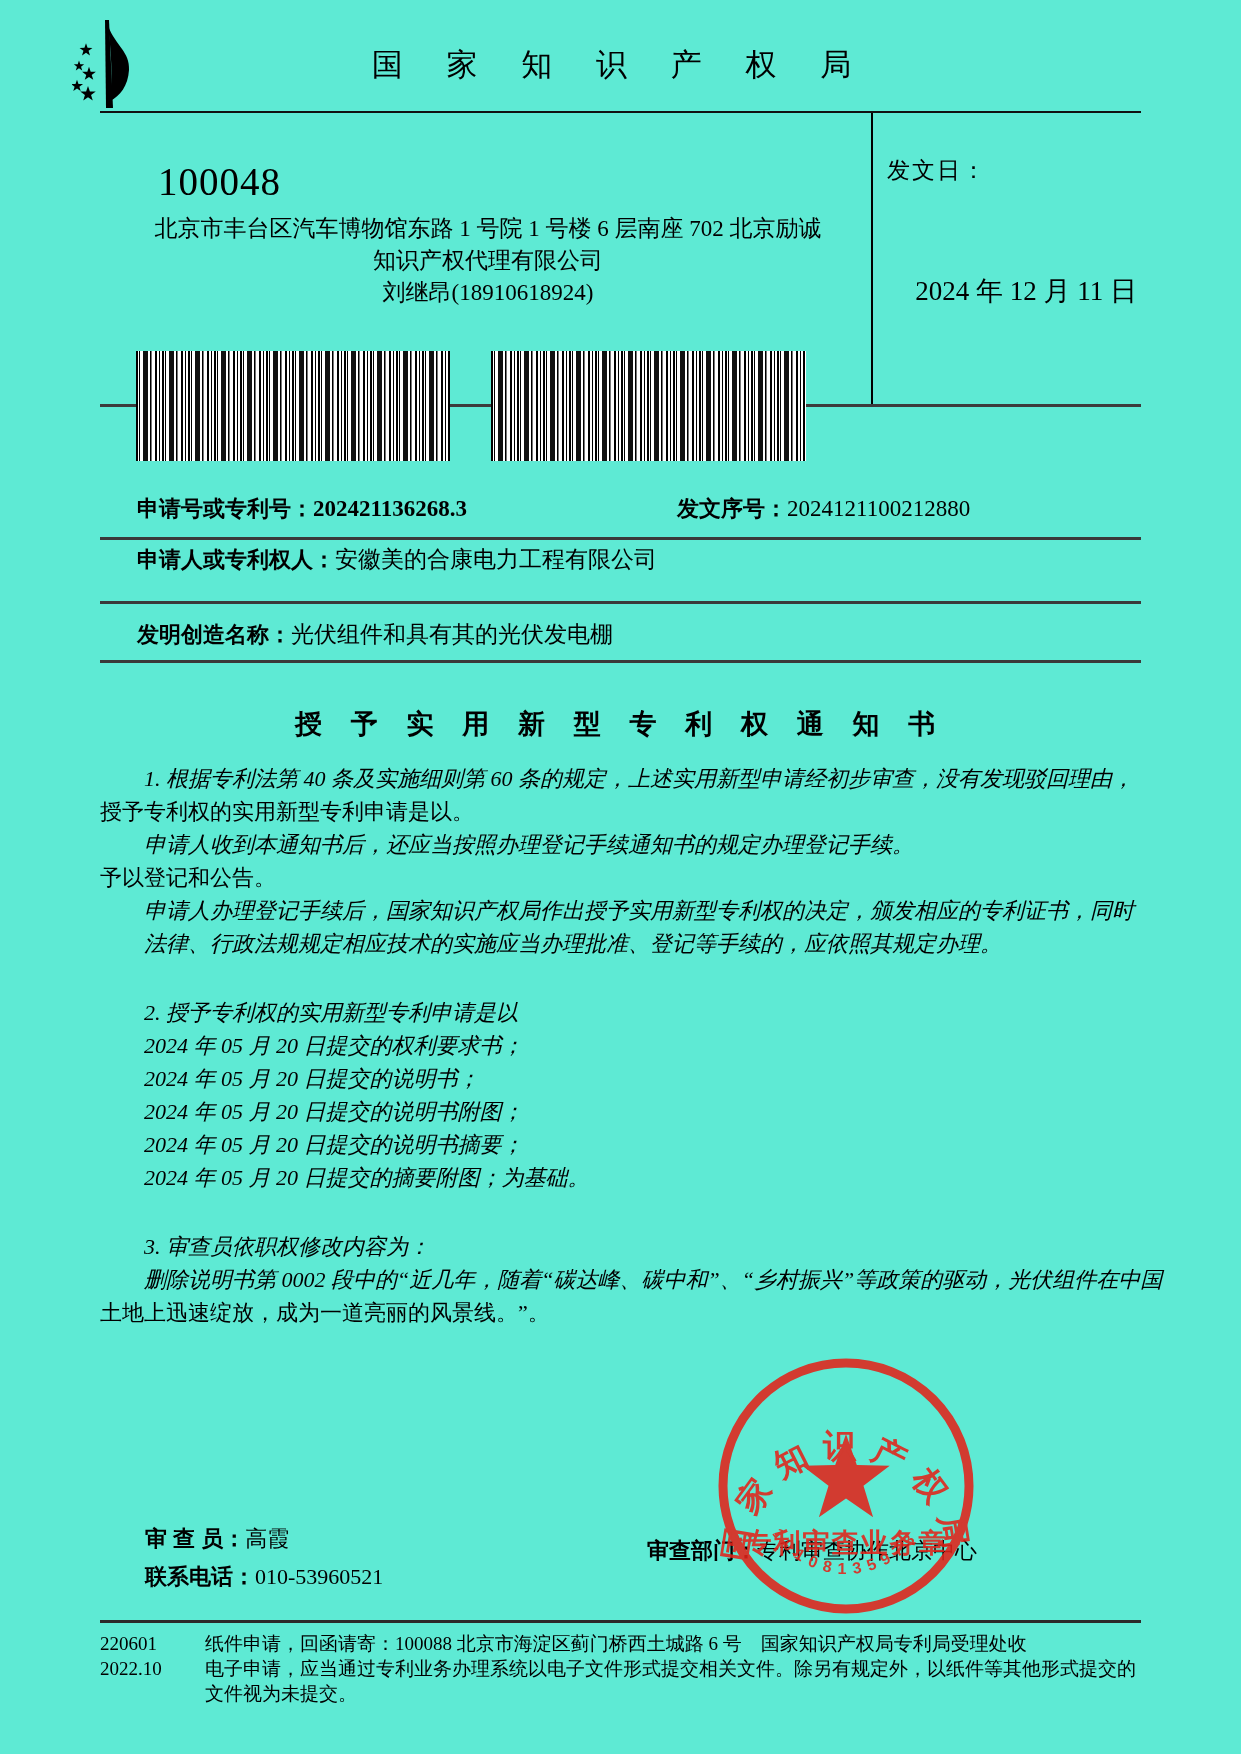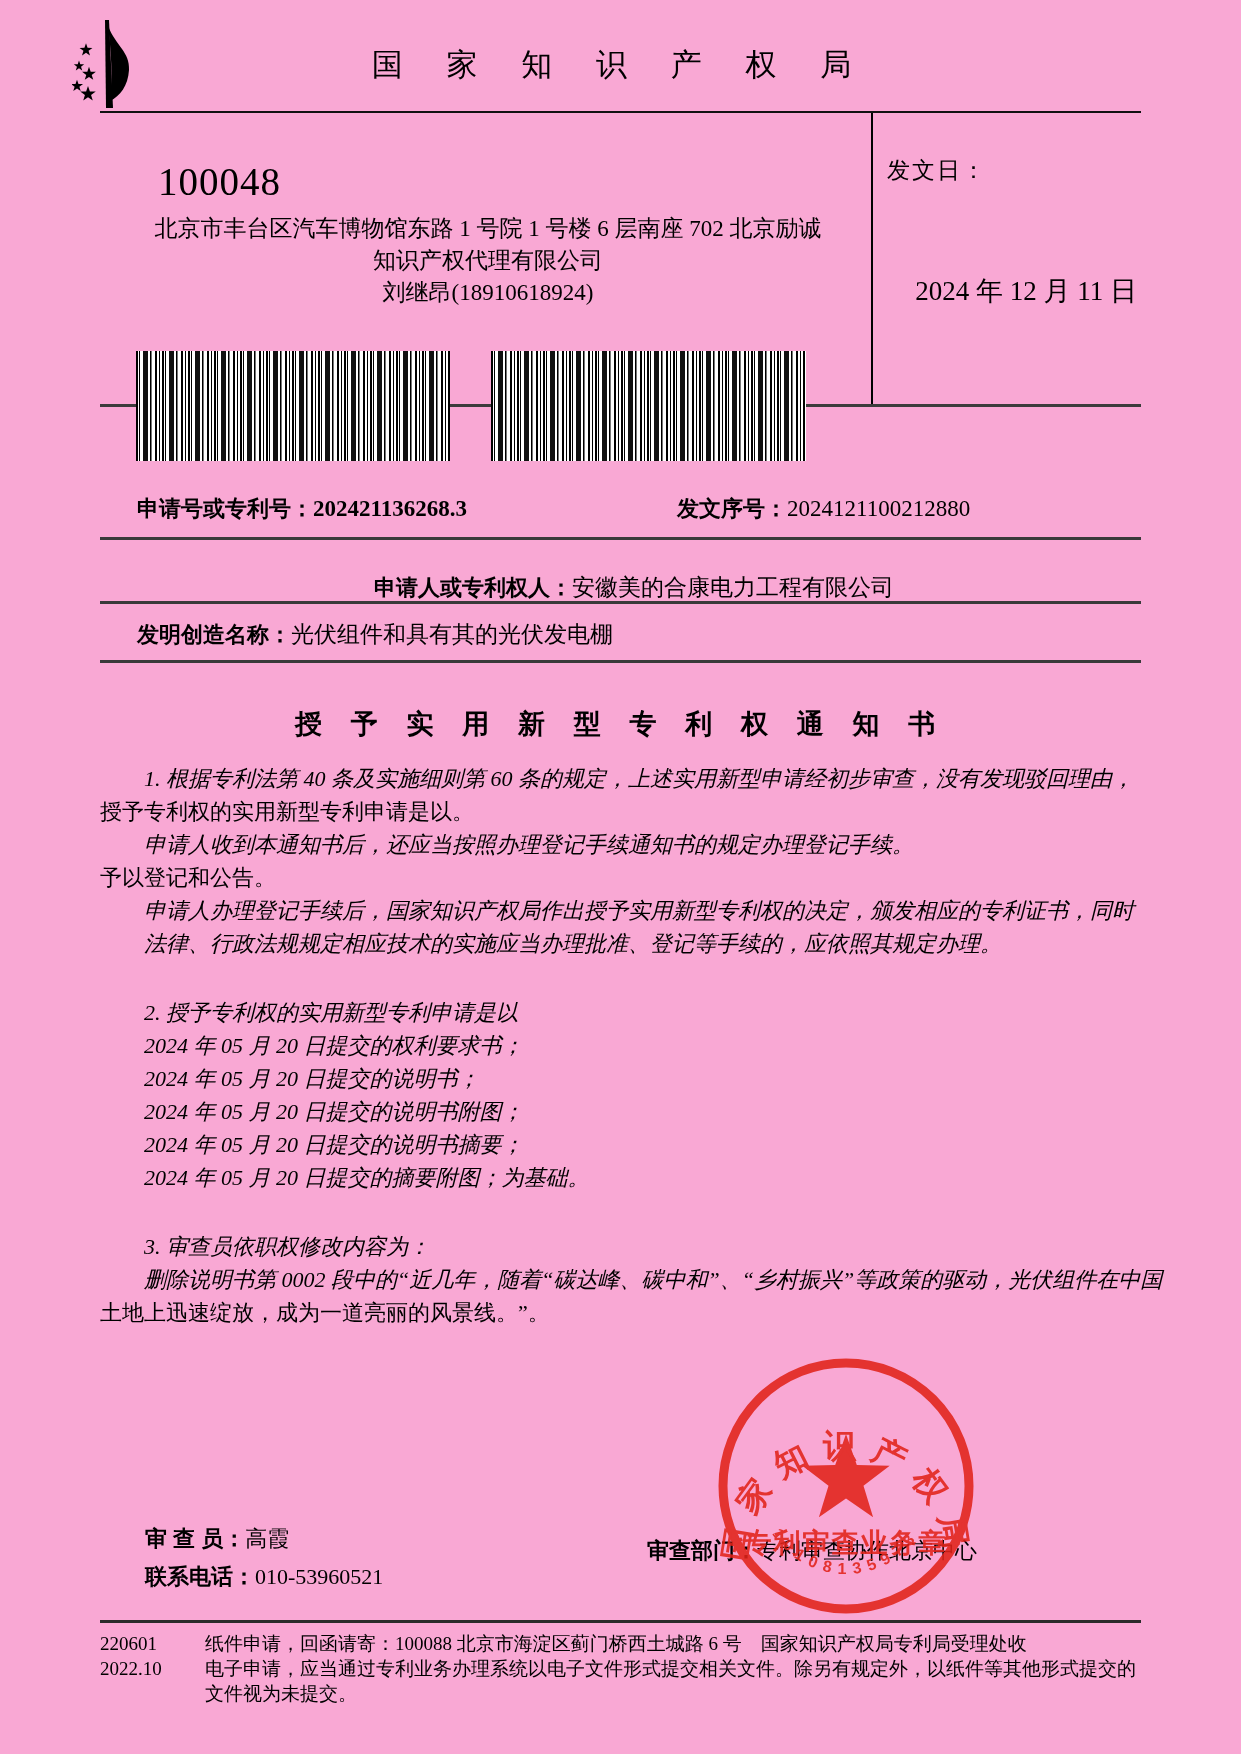--- a/index.html
+++ b/index.html
@@ -1,17 +1,17 @@
 <!DOCTYPE html>
 <html><head>
 <meta charset="utf-8">
 <style>
   html,body{margin:0;padding:0;background:#888;}
   .page{
-    position:relative;width:1241px;height:1754px;background:#f9a8d4;margin:0 auto;
+    position:relative;width:1241px;height:1754px;background:#5eead4;margin:0 auto;
     font-family:"Liberation Serif","DejaVu Serif",serif;color:#000;overflow:hidden;
   }
   
   .logo{position:absolute;left:72px;top:20px;width:72px;height:90px;}
   .agency-title{
     position:absolute;left:100px;top:44px;width:1041px;text-align:center;
     font-size:31px;letter-spacing:18px;font-weight:500;
   }
   .head-rule{position:absolute;left:100px;top:111px;width:1041px;height:2px;background:#111;}
   
@@ -36,21 +36,21 @@
   .barcode.right{left:491px;width:315px;}
   
   .frow{position:absolute;left:100px;width:1041px;box-sizing:border-box;border-bottom:3px solid #3a3a3a;}
   .frow .inner{position:absolute;left:37px;right:10px;white-space:nowrap;}
   .lbl{font-family:Liberation Serif, serif;font-weight:bold;font-size:22px;}
   .val{font-size:23px;}
   .val.num{font-weight:bold;}
   .fr1{top:475px;height:65px;}
   .fr1 .inner{top:19px;}
   .fr2{top:540px;height:64px;}
-  .fr2 .inner{top:32px;text-align:center;}
+  .fr2 .inner{top:4px;}
   .fr3{top:604px;height:59px;}
   .fr3 .inner{top:15px;}
   .grp2{position:absolute;left:540px;top:0;}
   
   .notice-title{
     position:absolute;left:100px;top:706px;width:1041px;text-align:center;
     font-size:27px;font-weight:bold;letter-spacing:11px;
   }
   .body{position:absolute;left:100px;top:762px;width:1045px;font-size:22px;}
   .ln{line-height:33px;white-space:nowrap;}

